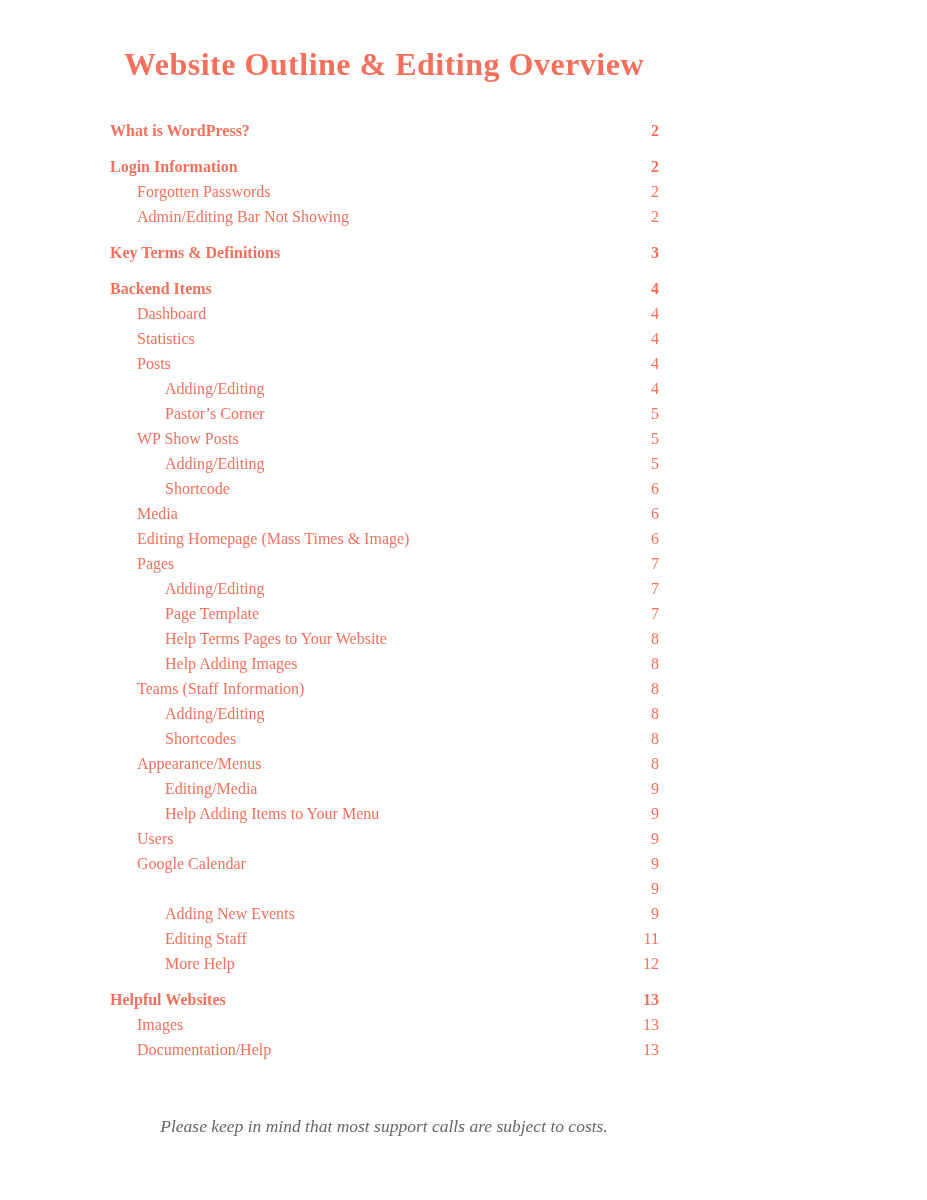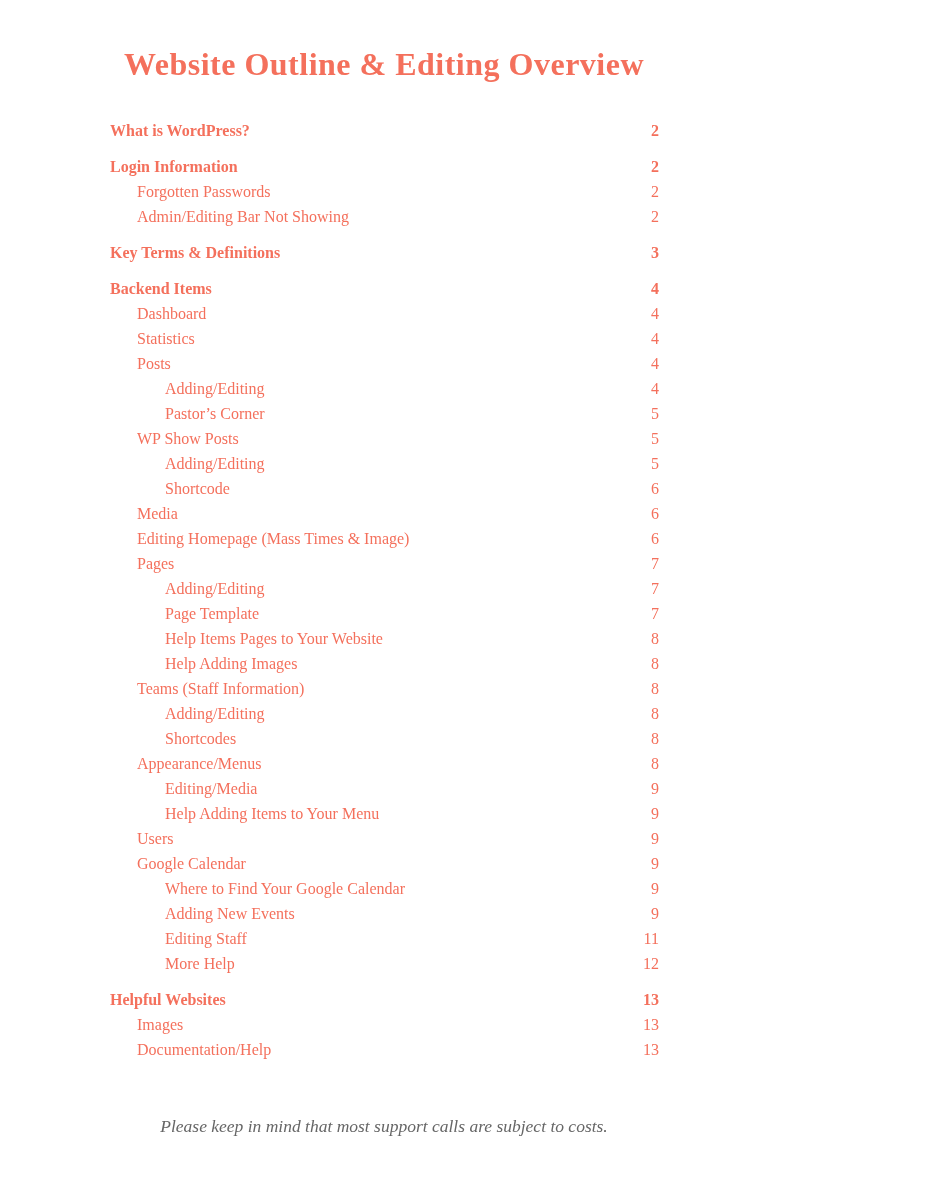--- a/index.html
+++ b/index.html
@@ -173,21 +173,21 @@
       <span class="toc-page">7</span>
     </div>
 
     <div class="toc-row level-2">
       <span class="toc-label">Page Template</span>
       <span class="toc-fill"></span>
       <span class="toc-page">7</span>
     </div>
 
     <div class="toc-row level-2">
-      <span class="toc-label">Help Items Pages to Your Website</span>
+      <span class="toc-label">Help Terms Pages to Your Website</span>
       <span class="toc-fill"></span>
       <span class="toc-page">8</span>
     </div>
 
     <div class="toc-row level-2">
       <span class="toc-label">Help Adding Images</span>
       <span class="toc-fill"></span>
       <span class="toc-page">8</span>
     </div>
 
@@ -233,21 +233,20 @@
       <span class="toc-page">9</span>
     </div>
 
     <div class="toc-row level-1">
       <span class="toc-label">Google Calendar</span>
       <span class="toc-fill"></span>
       <span class="toc-page">9</span>
     </div>
 
     <div class="toc-row level-2">
-      <span class="toc-label">Where to Find Your Google Calendar</span>
       <span class="toc-fill"></span>
       <span class="toc-page">9</span>
     </div>
 
     <div class="toc-row level-2">
       <span class="toc-label">Adding New Events</span>
       <span class="toc-fill"></span>
       <span class="toc-page">9</span>
     </div>
 

